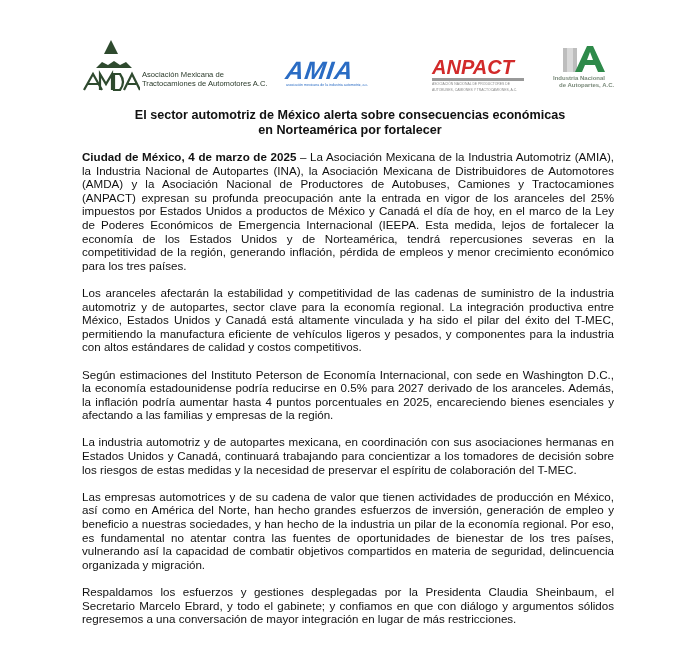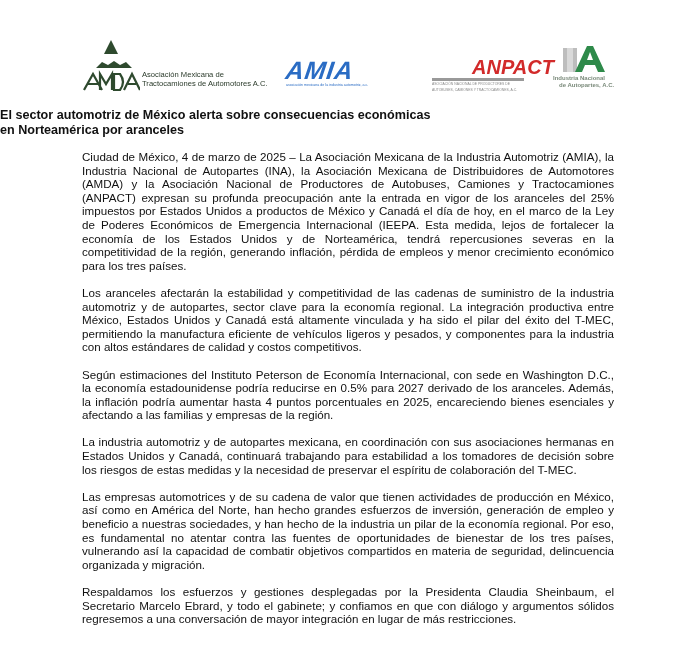--- a/index.html
+++ b/index.html
@@ -9,34 +9,34 @@
     
     .amda { left: 82px; top: 0; width: 200px; height: 55px; }
     .amda-mark { position: absolute; left: 0; top: 0; width: 58px; height: 55px; }
     .amda-text { position: absolute; left: 60px; top: 32px; font-size: 7.6px; line-height: 9px; color: #2a3a2a; font-family: "Liberation Sans", sans-serif; }
     
     .amia { left: 286px; top: 20px; width: 122px; height: 30px; }
     .amia-word { font-family: "Liberation Sans", sans-serif; font-weight: bold; font-style: italic; font-size: 25px; color: #2a6cc4; letter-spacing: 1px; line-height: 24px; transform: skewX(-8deg); }
     .amia-sub { font-size: 3.6px; color: #2a6cc4; margin-top: 1px; white-space: nowrap; }
     
     .anpact { left: 432px; top: 20px; width: 100px; height: 36px; }
-    .anpact-word { font-family: "Liberation Sans", sans-serif; font-weight: bold; font-style: italic; font-size: 20px; color: #d22a2a; line-height: 19px; letter-spacing: 0px; margin-left: 40px; }
+    .anpact-word { font-family: "Liberation Sans", sans-serif; font-weight: bold; font-style: italic; font-size: 20px; color: #d22a2a; line-height: 19px; letter-spacing: 0px; }
     .anpact-bar { height: 3px; background: #999; margin-top: 1px; width: 92px; }
     .anpact-sub { font-size: 3.4px; color: #888; line-height: 4.5px; margin-top: 1px; white-space: nowrap; }
     
     .ina { left: 553px; top: 6px; width: 90px; height: 50px; }
     .ina-mark { position: absolute; left: 8px; top: 0; width: 50px; height: 30px; }
     .ina-text { position: absolute; left: 0; top: 31px; font-size: 6px; line-height: 7px; color: #7a8a7a; font-weight: bold; white-space: nowrap; }
     
-    .title { position: absolute; top: 108px; left: 0; width: 700px; font-weight: bold; font-size: 12.6px; line-height: 15px; color: #111; }
+    .title { position: absolute; top: 108px; left: 0; width: 700px; text-align: center; font-weight: bold; font-size: 12.6px; line-height: 15px; color: #111; }
     
     .content { position: absolute; top: 150px; left: 82px; width: 532px; font-size: 11.6px; line-height: 13.6px; text-align: justify; }
     .content p { margin: 0 0 13.6px 0; }
     .content p.p-first { margin-bottom: 13.6px; }
-    b.lead { font-weight: normal; }
+    b.lead { font-weight: bold; }
   </style>
 </head>
 <body>
 
 <div class="logos">
 
   <div class="logo amda">
     <svg class="amda-mark" viewBox="0 0 58 55">
       <polygon points="29,2 22,16 36,16" fill="#2e4a2e"></polygon>
       <path d="M14,30 L20,24 L26,27 L32,23 L38,27 L44,24 L50,30 Z" fill="#2e4a2e"></path>
@@ -72,23 +72,23 @@
     </svg>
     <div class="ina-text">
       <div>Industria Nacional</div>
       <div style="padding-left:6px">de Autopartes, A.C.</div>
     </div>
   </div>
 </div>
 
 <div class="title">
   <div>El sector automotriz de México alerta sobre consecuencias económicas</div>
-  <div>en Norteamérica por aranceles</div>
+  <div>en Norteamérica por fortalecer</div>
 </div>
 
 <div class="content">
   <p class="p-first"><b class="lead">Ciudad de México, 4 de marzo de 2025</b><span> – La Asociación Mexicana de la Industria Automotriz (AMIA), la Industria Nacional de Autopartes (INA), la Asociación Mexicana de Distribuidores de Automotores (AMDA) y la Asociación Nacional de Productores de Autobuses, Camiones y Tractocamiones (ANPACT) expresan su profunda preocupación ante la entrada en vigor de los aranceles del 25% impuestos por Estados Unidos a productos de México y Canadá el día de hoy, en el marco de la Ley de Poderes Económicos de Emergencia Internacional (IEEPA. Esta medida, lejos de fortalecer la economía de los Estados Unidos y de Norteamérica, tendrá repercusiones severas en la competitividad de la región, generando inflación, pérdida de empleos y menor crecimiento económico para los tres países.</span></p>
   <p>Los aranceles afectarán la estabilidad y competitividad de las cadenas de suministro de la industria automotriz y de autopartes, sector clave para la economía regional. La integración productiva entre México, Estados Unidos y Canadá está altamente vinculada y ha sido el pilar del éxito del T-MEC, permitiendo la manufactura eficiente de vehículos ligeros y pesados, y componentes para la industria con altos estándares de calidad y costos competitivos.</p>
   <p>Según estimaciones del Instituto Peterson de Economía Internacional, con sede en Washington D.C., la economía estadounidense podría reducirse en 0.5% para 2027 derivado de los aranceles. Además, la inflación podría aumentar hasta 4 puntos porcentuales en 2025, encareciendo bienes esenciales y afectando a las familias y empresas de la región.</p>
-  <p>La industria automotriz y de autopartes mexicana, en coordinación con sus asociaciones hermanas en Estados Unidos y Canadá, continuará trabajando para estabilidad a los tomadores de decisión sobre los riesgos de estas medidas y la necesidad de preservar el espíritu de colaboración del T-MEC.</p>
+  <p>La industria automotriz y de autopartes mexicana, en coordinación con sus asociaciones hermanas en Estados Unidos y Canadá, continuará trabajando para concientizar a los tomadores de decisión sobre los riesgos de estas medidas y la necesidad de preservar el espíritu de colaboración del T-MEC.</p>
   <p>Las empresas automotrices y de su cadena de valor que tienen actividades de producción en México, así como en América del Norte, han hecho grandes esfuerzos de inversión, generación de empleo y beneficio a nuestras sociedades, y han hecho de la industria un pilar de la economía regional. Por eso, es fundamental no atentar contra las fuentes de oportunidades de bienestar de los tres países, vulnerando así la capacidad de combatir objetivos compartidos en materia de seguridad, delincuencia organizada y migración.</p>
   <p>Respaldamos los esfuerzos y gestiones desplegadas por la Presidenta Claudia Sheinbaum, el Secretario Marcelo Ebrard, y todo el gabinete; y confiamos en que con diálogo y argumentos sólidos regresemos a una conversación de mayor integración en lugar de más restricciones.</p>
 </div>
 
 </body></html>

